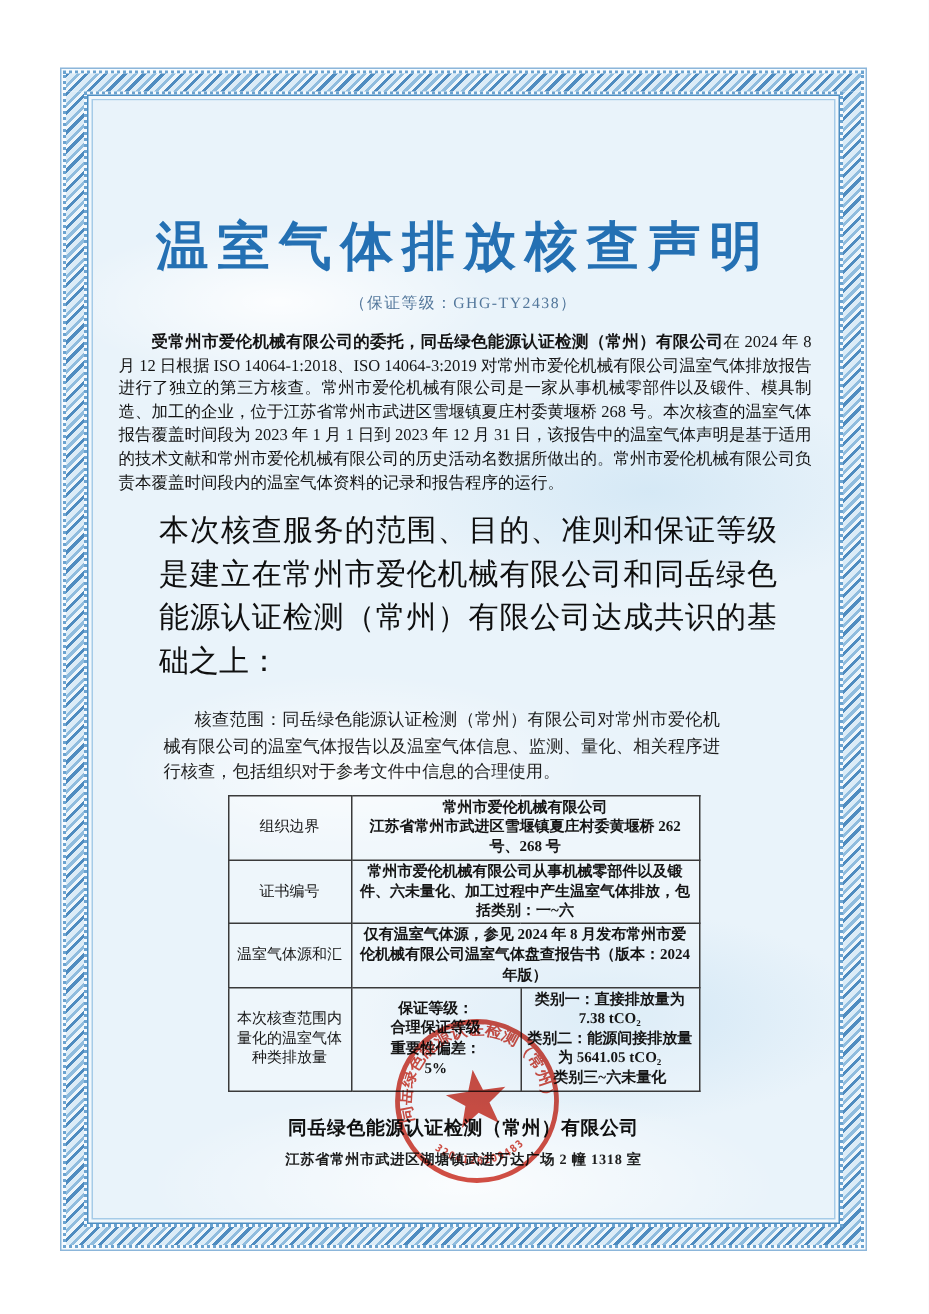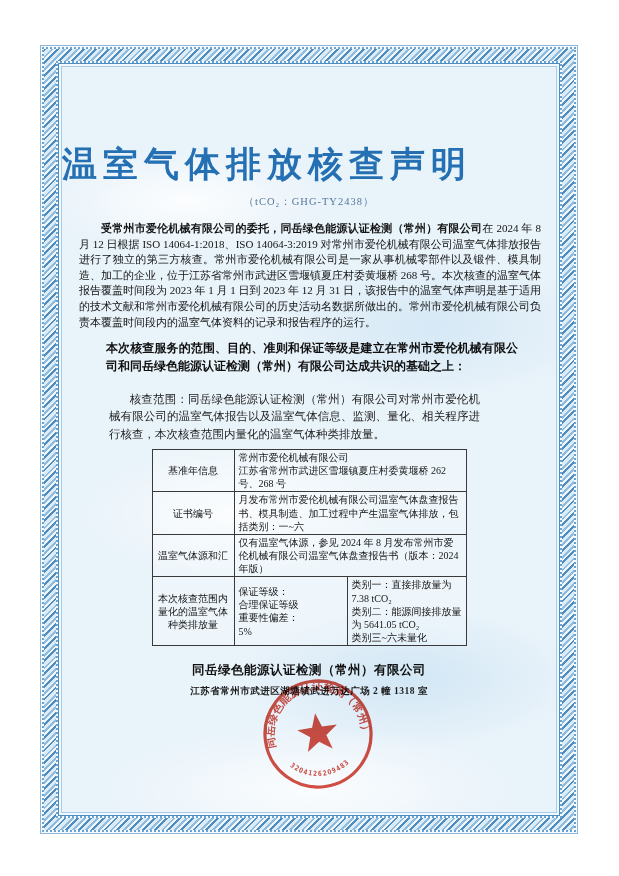--- a/index.html
+++ b/index.html
@@ -28,46 +28,46 @@
     background-image:
       radial-gradient(ellipse 220px 80px at 25% 18%, rgba(255,255,255,.85), rgba(255,255,255,0) 65%),
       radial-gradient(ellipse 260px 110px at 75% 35%, rgba(197,224,242,.55), rgba(197,224,242,0) 65%),
       radial-gradient(ellipse 240px 100px at 35% 60%, rgba(255,255,255,.75), rgba(255,255,255,0) 65%),
       radial-gradient(ellipse 260px 110px at 70% 82%, rgba(186,218,240,.5), rgba(186,218,240,0) 65%),
       radial-gradient(ellipse 300px 90px at 50% 97%, rgba(255,255,255,.8), rgba(255,255,255,0) 70%);
     color:#161616;
   }
   
   .title{
-    margin:74px 0 0 0;
+    margin:74px 0 0 0;text-align:center;
     font-size:35px;font-weight:bold;color:#2470b3;letter-spacing:6px;
     font-family:"DejaVu Serif","Liberation Serif",serif;
   }
   .certno{margin-top:7px;text-align:center;font-size:10.5px;color:#53779b;letter-spacing:1px;}
   .para1{
     margin:12px 15px 2px 17px;font-size:11px;line-height:1.42;
     text-align:justify;text-indent:2em;color:#141414;
   }
   .para1 .lead{font-weight:bold;}
   .para2{
-    margin:10px 38px 16px 44px;font-size:12px;font-weight:bold;line-height:1.45;
+    margin:10px 38px 16px 44px;font-size:20px;font-weight:normal;line-height:1.45;
     text-align:justify;color:#0f0f0f;
   }
   .scope{
     margin:6px 76px 0 47px;font-size:11.5px;line-height:1.5;
     text-indent:1.8em;text-align:justify;color:#1d1d1d;
   }
   
   table.vtable{
     margin:6px auto 0 auto;border-collapse:collapse;width:314px;table-layout:fixed;
     font-size:10px;line-height:1.32;color:#151515;background:rgba(255,255,255,.25);
   }
   .vtable td{border:1px solid #3a3a3a;padding:1px 4px;vertical-align:middle;}
   .vtable td.lbl{text-align:center;padding:1px 2px;}
-  .vtable td.val{text-align:left;white-space:pre-line;}
+  .vtable td.val{text-align:center;white-space:pre-line;font-weight:bold;}
   
   .footer{margin-top:16px;text-align:center;position:relative;z-index:1;}
   .company{font-size:12.5px;font-weight:bold;letter-spacing:.5px;color:#101010;}
   .address{margin-top:6px;font-size:9.5px;font-weight:bold;letter-spacing:.5px;color:#1c1c1c;}
   
   .stamp{
     position:absolute;left:212px;top:623px;width:130px;height:130px;
     z-index:5;mix-blend-mode:multiply;pointer-events:none;
   }
 </style>
@@ -77,43 +77,43 @@
 <div class="cert-frame">
   <div class="bead">
     <div class="orn">
       <div class="bead2">
         <div class="line1">
           <div class="line2">
             <div class="content">
 
               <div class="title">温室气体排放核查声明</div>
 
-              <div class="certno">（tCO₂：GHG-TY2438）</div>
+              <div class="certno">（保证等级：GHG-TY2438）</div>
 
               <p class="para1"><span class="lead">受常州市爱伦机械有限公司的委托，同岳绿色能源认证检测（常州）有限公司</span><span>在 2024 年 8 月 12 日根据 ISO 14064-1:2018、ISO 14064-3:2019 对常州市爱伦机械有限公司温室气体排放报告进行了独立的第三方核查。常州市爱伦机械有限公司是一家从事机械零部件以及锻件、模具制造、加工的企业，位于江苏省常州市武进区雪堰镇夏庄村委黄堰桥 268 号。本次核查的温室气体报告覆盖时间段为 2023 年 1 月 1 日到 2023 年 12 月 31 日，该报告中的温室气体声明是基于适用的技术文献和常州市爱伦机械有限公司的历史活动名数据所做出的。常州市爱伦机械有限公司负责本覆盖时间段内的温室气体资料的记录和报告程序的运行。</span></p>
 
               <p class="para2">本次核查服务的范围、目的、准则和保证等级是建立在常州市爱伦机械有限公司和同岳绿色能源认证检测（常州）有限公司达成共识的基础之上：</p>
 
-              <p class="scope">核查范围：同岳绿色能源认证检测（常州）有限公司对常州市爱伦机械有限公司的温室气体报告以及温室气体信息、监测、量化、相关程序进行核查，本次核查范围内量化的温室气体种类排放量。</p>
+              <p class="scope">核查范围：同岳绿色能源认证检测（常州）有限公司对常州市爱伦机械有限公司的温室气体报告以及温室气体信息、监测、量化、相关程序进行核查，包括组织对于参考文件中信息的合理使用。</p>
 
               <table class="vtable">
                 <colgroup>
                   <col style="width:82px">
                     <col style="width:113px">
                     <col style="width:119px">
                 </colgroup>
                 <tbody>
                     <tr>
-                  <td class="lbl">基准年信息</td>
+                  <td class="lbl">组织边界</td>
                   <td class="val" colspan="2">常州市爱伦机械有限公司
 江苏省常州市武进区雪堰镇夏庄村委黄堰桥 262 号、268 号</td>
                 </tr>
                 <tr>
                   <td class="lbl">证书编号</td>
-                  <td class="val" colspan="2">月发布常州市爱伦机械有限公司温室气体盘查报告书、模具制造、加工过程中产生温室气体排放，包括类别：一~六</td>
+                  <td class="val" colspan="2">常州市爱伦机械有限公司从事机械零部件以及锻件、六未量化、加工过程中产生温室气体排放，包括类别：一~六</td>
                 </tr>
                 <tr>
                   <td class="lbl">温室气体源和汇</td>
                   <td class="val" colspan="2">仅有温室气体源，参见 2024 年 8 月发布常州市爱伦机械有限公司温室气体盘查报告书（版本：2024 年版）</td>
                 </tr>
                 <tr>
                   <td class="lbl">本次核查范围内量化的温室气体种类排放量</td>
                   <td class="val">保证等级：
 合理保证等级
 重要性偏差：

